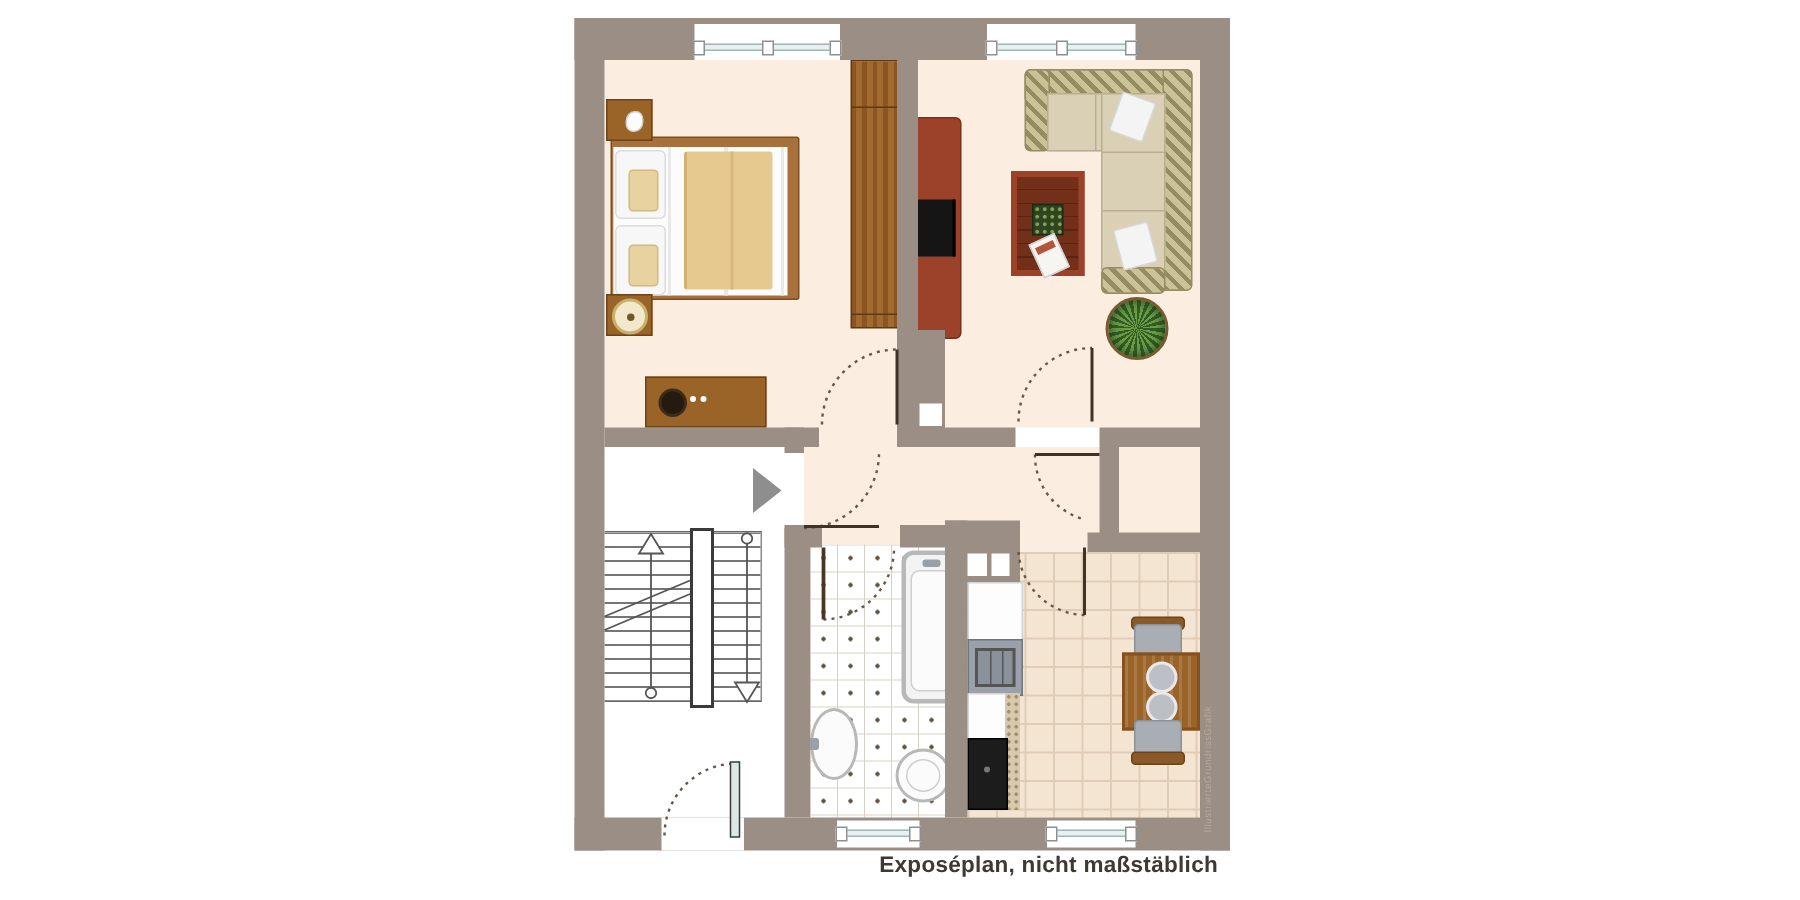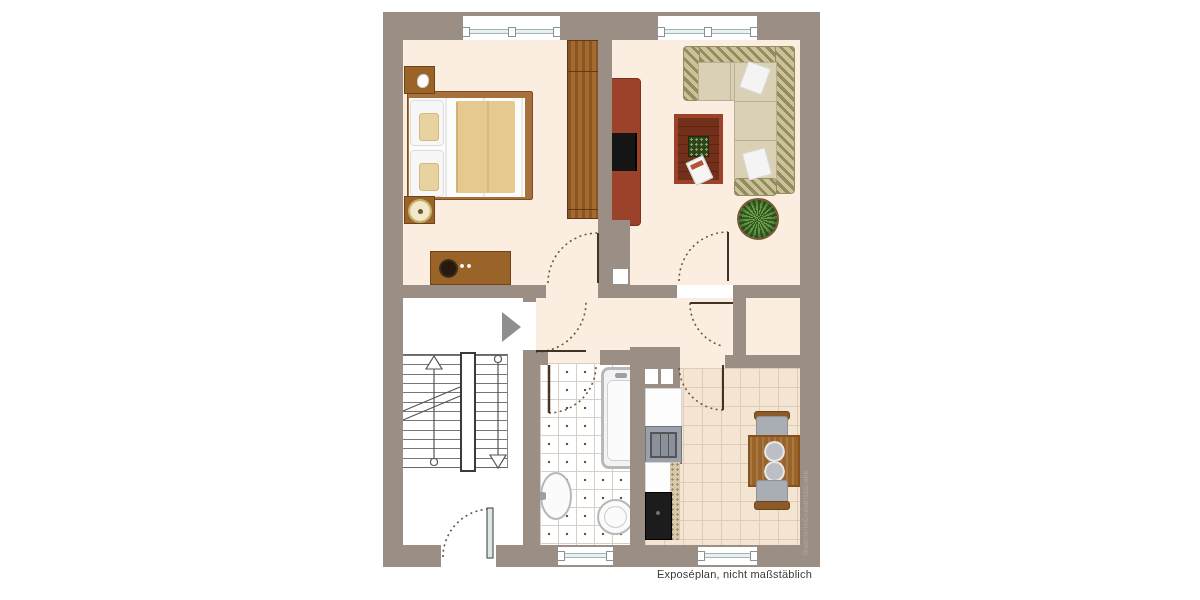--- a/index.html
+++ b/index.html
@@ -97,21 +97,21 @@
   .chair-back{background:#8a5a28;border:1px solid #6b431c;border-radius:3px;}
 
   
   .stairs{background:repeating-linear-gradient(to bottom,#767676 0 1px,transparent 1px 9.33px);
     border-top:1px solid #666;border-bottom:1px solid #666;border-right:1px solid #888;}
   .stair-divider{background:#fff;border:2px solid #3a3a3a;}
 
   .overlay{position:absolute;left:0;top:0;}
 
   
-  .caption{position:absolute;top:568px;right:388px;font-size:11px;font-weight:normal;
+  .caption{position:absolute;top:568px;right:388px;font-size:15px;font-weight:bold;
     color:var(--caption-color,#3e3933);letter-spacing:.2px;padding-left:28px;}
   .watermark{position:absolute;left:419px;top:453px;height:90px;width:11px;
     writing-mode:vertical-rl;transform:rotate(180deg);font-size:6.5px;letter-spacing:.4px;
     color:var(--watermark-color,#b5a89e);overflow:hidden;}
 </style>
 </head>
 <body>
 
 <div class="stage">
   <div class="plan">

